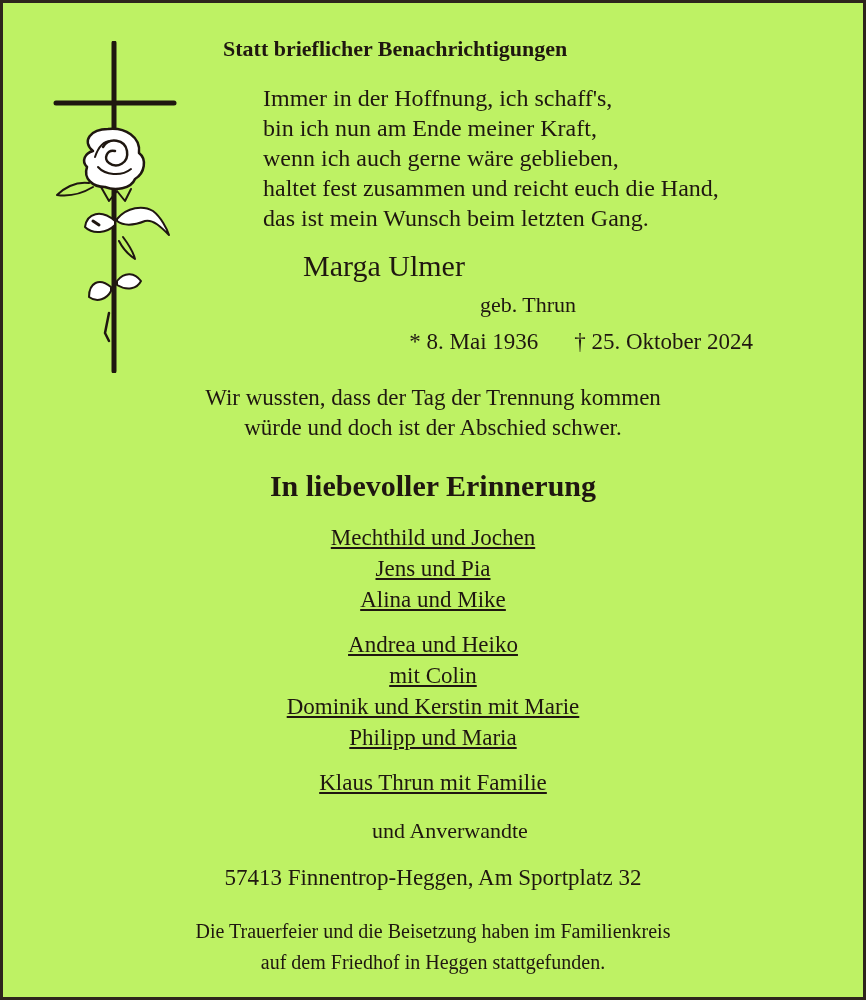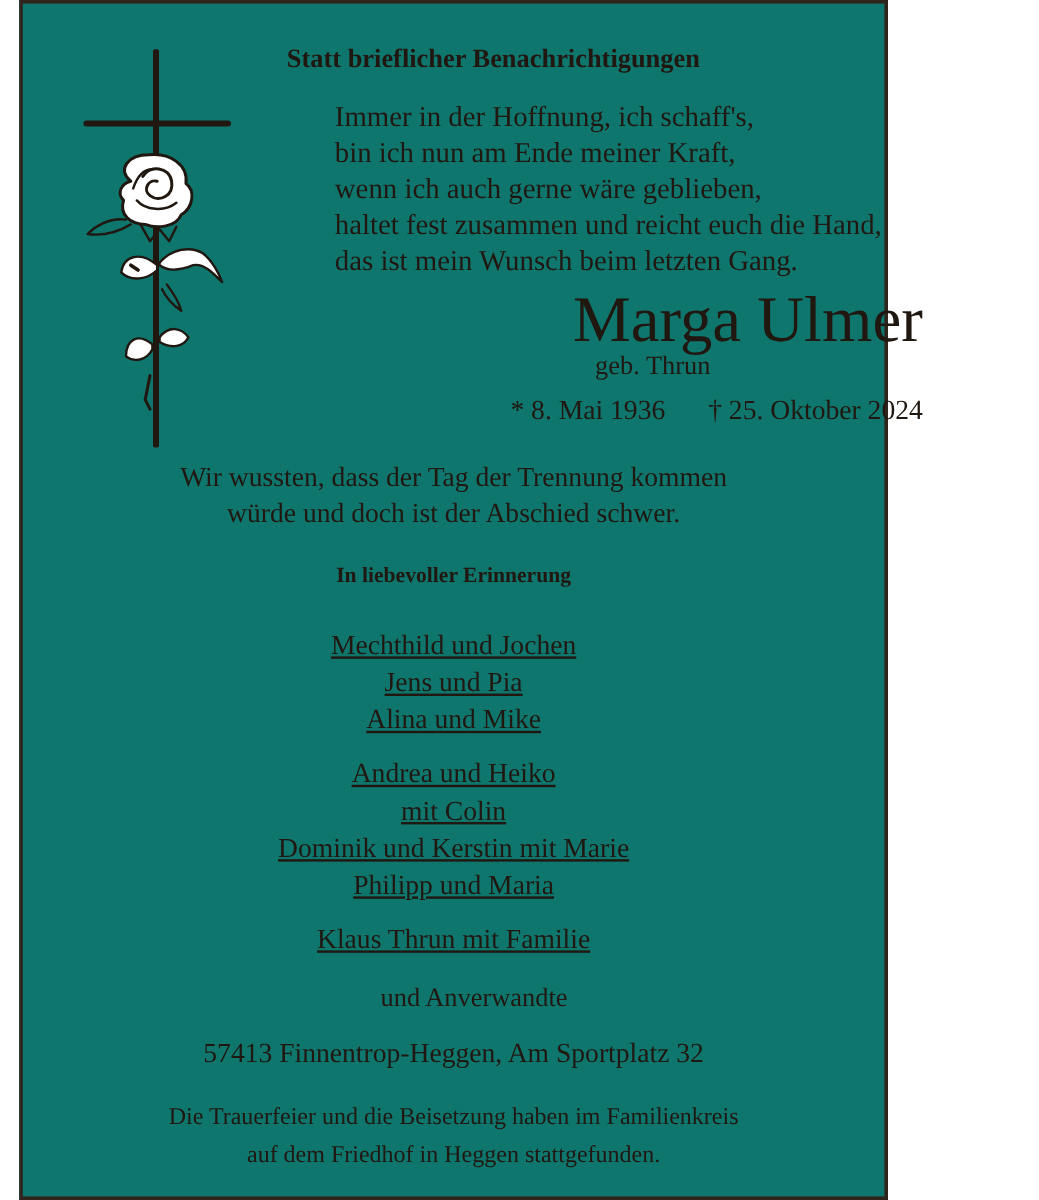--- a/index.html
+++ b/index.html
@@ -1,28 +1,28 @@
 <!DOCTYPE html>
 <html><head>
   <meta charset="utf-8">
   <style>
     html, body { margin: 0; padding: 0; background: #ffffff; }
     body { width: 866px; height: 1000px; position: relative; overflow: hidden; }
     .frame {
-      position: absolute; left: 16px; top: 0; width: 724px; height: 1000px;
-      box-sizing: border-box; border: 3px solid #2e251d; background: #0f766e;
+      position: absolute; left: 0; top: 0; width: 866px; height: 1000px;
+      box-sizing: border-box; border: 3px solid #2e251d; background: #bef264;
     }
     .serif { font-family: "Liberation Serif", "DejaVu Serif", serif; color: #1f1710; }
     .abs { position: absolute; left: 0; right: 0; text-align: center; white-space: nowrap; }
     .header {
       position: absolute; left: 220px; top: 33px; font-weight: bold; font-size: 22px;
       font-family: "Liberation Serif", serif; color: #1f1710;
     }
     .poem { position: absolute; left: 260px; width: 550px; text-align: left; top: 80px; font-size: 24px; line-height: 30px; }
-    .name { position: absolute; left: 300px; width: 450px; text-align: right; top: 238px; font-size: 54px; line-height: 50px; }
+    .name { position: absolute; left: 300px; width: 450px; text-align: left; top: 238px; font-size: 30px; line-height: 50px; }
     .nee { position: absolute; left: 300px; width: 450px; text-align: center; top: 289px; font-size: 22px; }
     .dates { position: absolute; left: 300px; width: 450px; text-align: right; top: 326px; font-size: 23px; }
     .dates span + span { margin-left: 30px; }
     .quote { top: 380px; font-size: 23px; line-height: 30px; }
     .grp { font-size: 23px; line-height: 31px; text-decoration: underline; }
     .g1 { top: 519px; }
     .g2 { top: 626px; }
     .g3 { top: 764px; }
     .relatives { top: 815px; font-size: 22px; padding-left: 34px; }
     .address { top: 862px; font-size: 23px; }
@@ -74,21 +74,21 @@
   <div class="dates serif">
     <span>* 8. Mai 1936</span>
     <span>† 25. Oktober 2024</span>
   </div>
 
   <div class="abs serif quote">
     <div>Wir wussten, dass der Tag der Trennung kommen</div>
     <div>würde und doch ist der Abschied schwer.</div>
   </div>
 
-  <div class="abs serif remembrance" style="top:466px;font-size:18px;font-weight:bold;">In liebevoller Erinnerung</div>
+  <div class="abs serif remembrance" style="top:466px;font-size:30px;font-weight:bold;">In liebevoller Erinnerung</div>
 
   <div class="abs serif grp g1">
     <div>Mechthild und Jochen</div>
     <div>Jens und Pia</div>
     <div>Alina und Mike</div>
   </div>
 
   <div class="abs serif grp g2">
     <div>Andrea und Heiko</div>
     <div>mit Colin</div>

